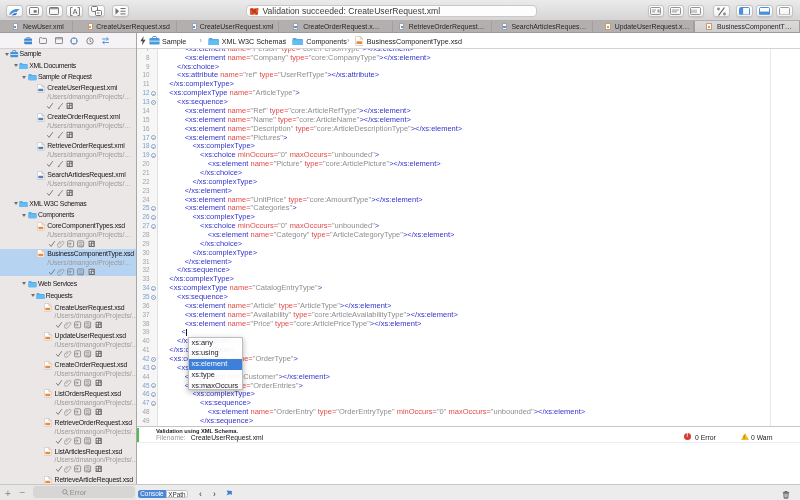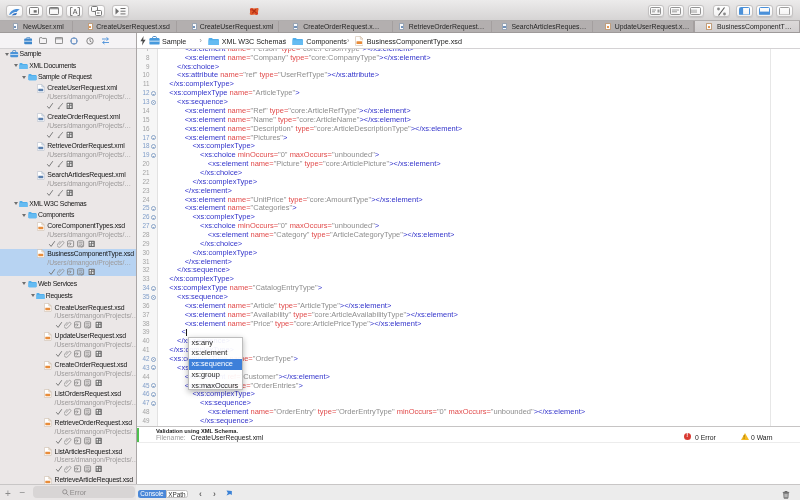--- a/index.html
+++ b/index.html
@@ -133,20 +133,21 @@
       <rect x=".5" y=".5" width="10" height="7.5" rx="1" fill="none" stroke="#4a90d9" stroke-width="1"></rect>
       <rect x=".9" y=".9" width="3.2" height="6.7" fill="#4a90d9"></rect>
     </svg>
  <svg class="abs" style="left:759px;top:6.8px" width="11" height="8.5" viewBox="0 0 11 8.5">
       <rect x=".5" y=".5" width="10" height="7.5" rx="1" fill="none" stroke="#4a90d9" stroke-width="1"></rect>
       <rect x=".9" y="4.6" width="9.2" height="3" fill="#4a90d9"></rect>
     </svg>
  <svg class="abs" style="left:779px;top:6.8px" width="11" height="8.5" viewBox="0 0 11 8.5">
       <rect x=".5" y=".5" width="10" height="7.5" rx="1" fill="none" stroke="#9e9e9e" stroke-width="1"></rect>
     </svg>
+ <div id="valbox">Validation succeeded: CreateUserRequest.xml</div>
  <svg class="abs" style="left:249px;top:6.7px" width="10" height="9" viewBox="0 0 10 9">
       <path d="M1 3 C1 1 3 .5 4.5 1.5 L8.5 1 C9.5 1 10 2 9.3 3 L8.8 6.5 C8.6 8 7 8.5 6 7.5 L2.2 8 C1 8 .4 7 1 6 Z" fill="#e05a2b"></path>
       <path d="M3 2.5 L7.5 6 M7 2.2 L3.2 6.3" stroke="#b03015" stroke-width="1.2"></path>
       <circle cx="2" cy="2.6" r="1.1" fill="#d23b2a"></circle>
       <circle cx="8" cy="6.6" r="1.1" fill="#d23b2a"></circle>
     </svg>
 </div>
 
 <div id="tabbar">
 <div class="tab" style="left:0px;width:72.5px"></div>
@@ -713,23 +714,23 @@
       <b class="g">48</b>
       <span class="t" style="padding-left:46.08px"><i class="B">&lt;xs:element </i><i class="R">name=</i><i class="Q">"OrderEntry" </i><i class="R">type=</i><i class="Q">"OrderEntryType" </i><i class="R">minOccurs=</i><i class="Q">"0" </i><i class="R">maxOccurs=</i><i class="Q">"unbounded"</i><i class="B">&gt;&lt;/xs:element&gt;</i></span>
     </div>
 <div class="ln" style="top:368.03px">
       <b class="g">49</b>
       <span class="t" style="padding-left:38.40px"><i class="B">&lt;/xs:sequence&gt;</i></span>
     </div>
  <div id="cursor"></div>
  <div id="popup">
   <div>xs:any</div>
-  <div>xs:element</div>
-  <div class="sel">xs:sequence</div>
-  <div>xs:group</div>
+  <div>xs:using</div>
+  <div class="sel">xs:element</div>
+  <div>xs:type</div>
   <div>xs:maxOccurs</div>
  </div>
 </div>
 
 <div id="console">
  <div id="cgreen"></div>
  <div id="ctitle">Validation using XML Schema.</div>
  <div id="cfile">Filename:<b>CreateUserRequest.xml</b></div>
  <div id="chline"></div>
  <div id="cerr"></div>

